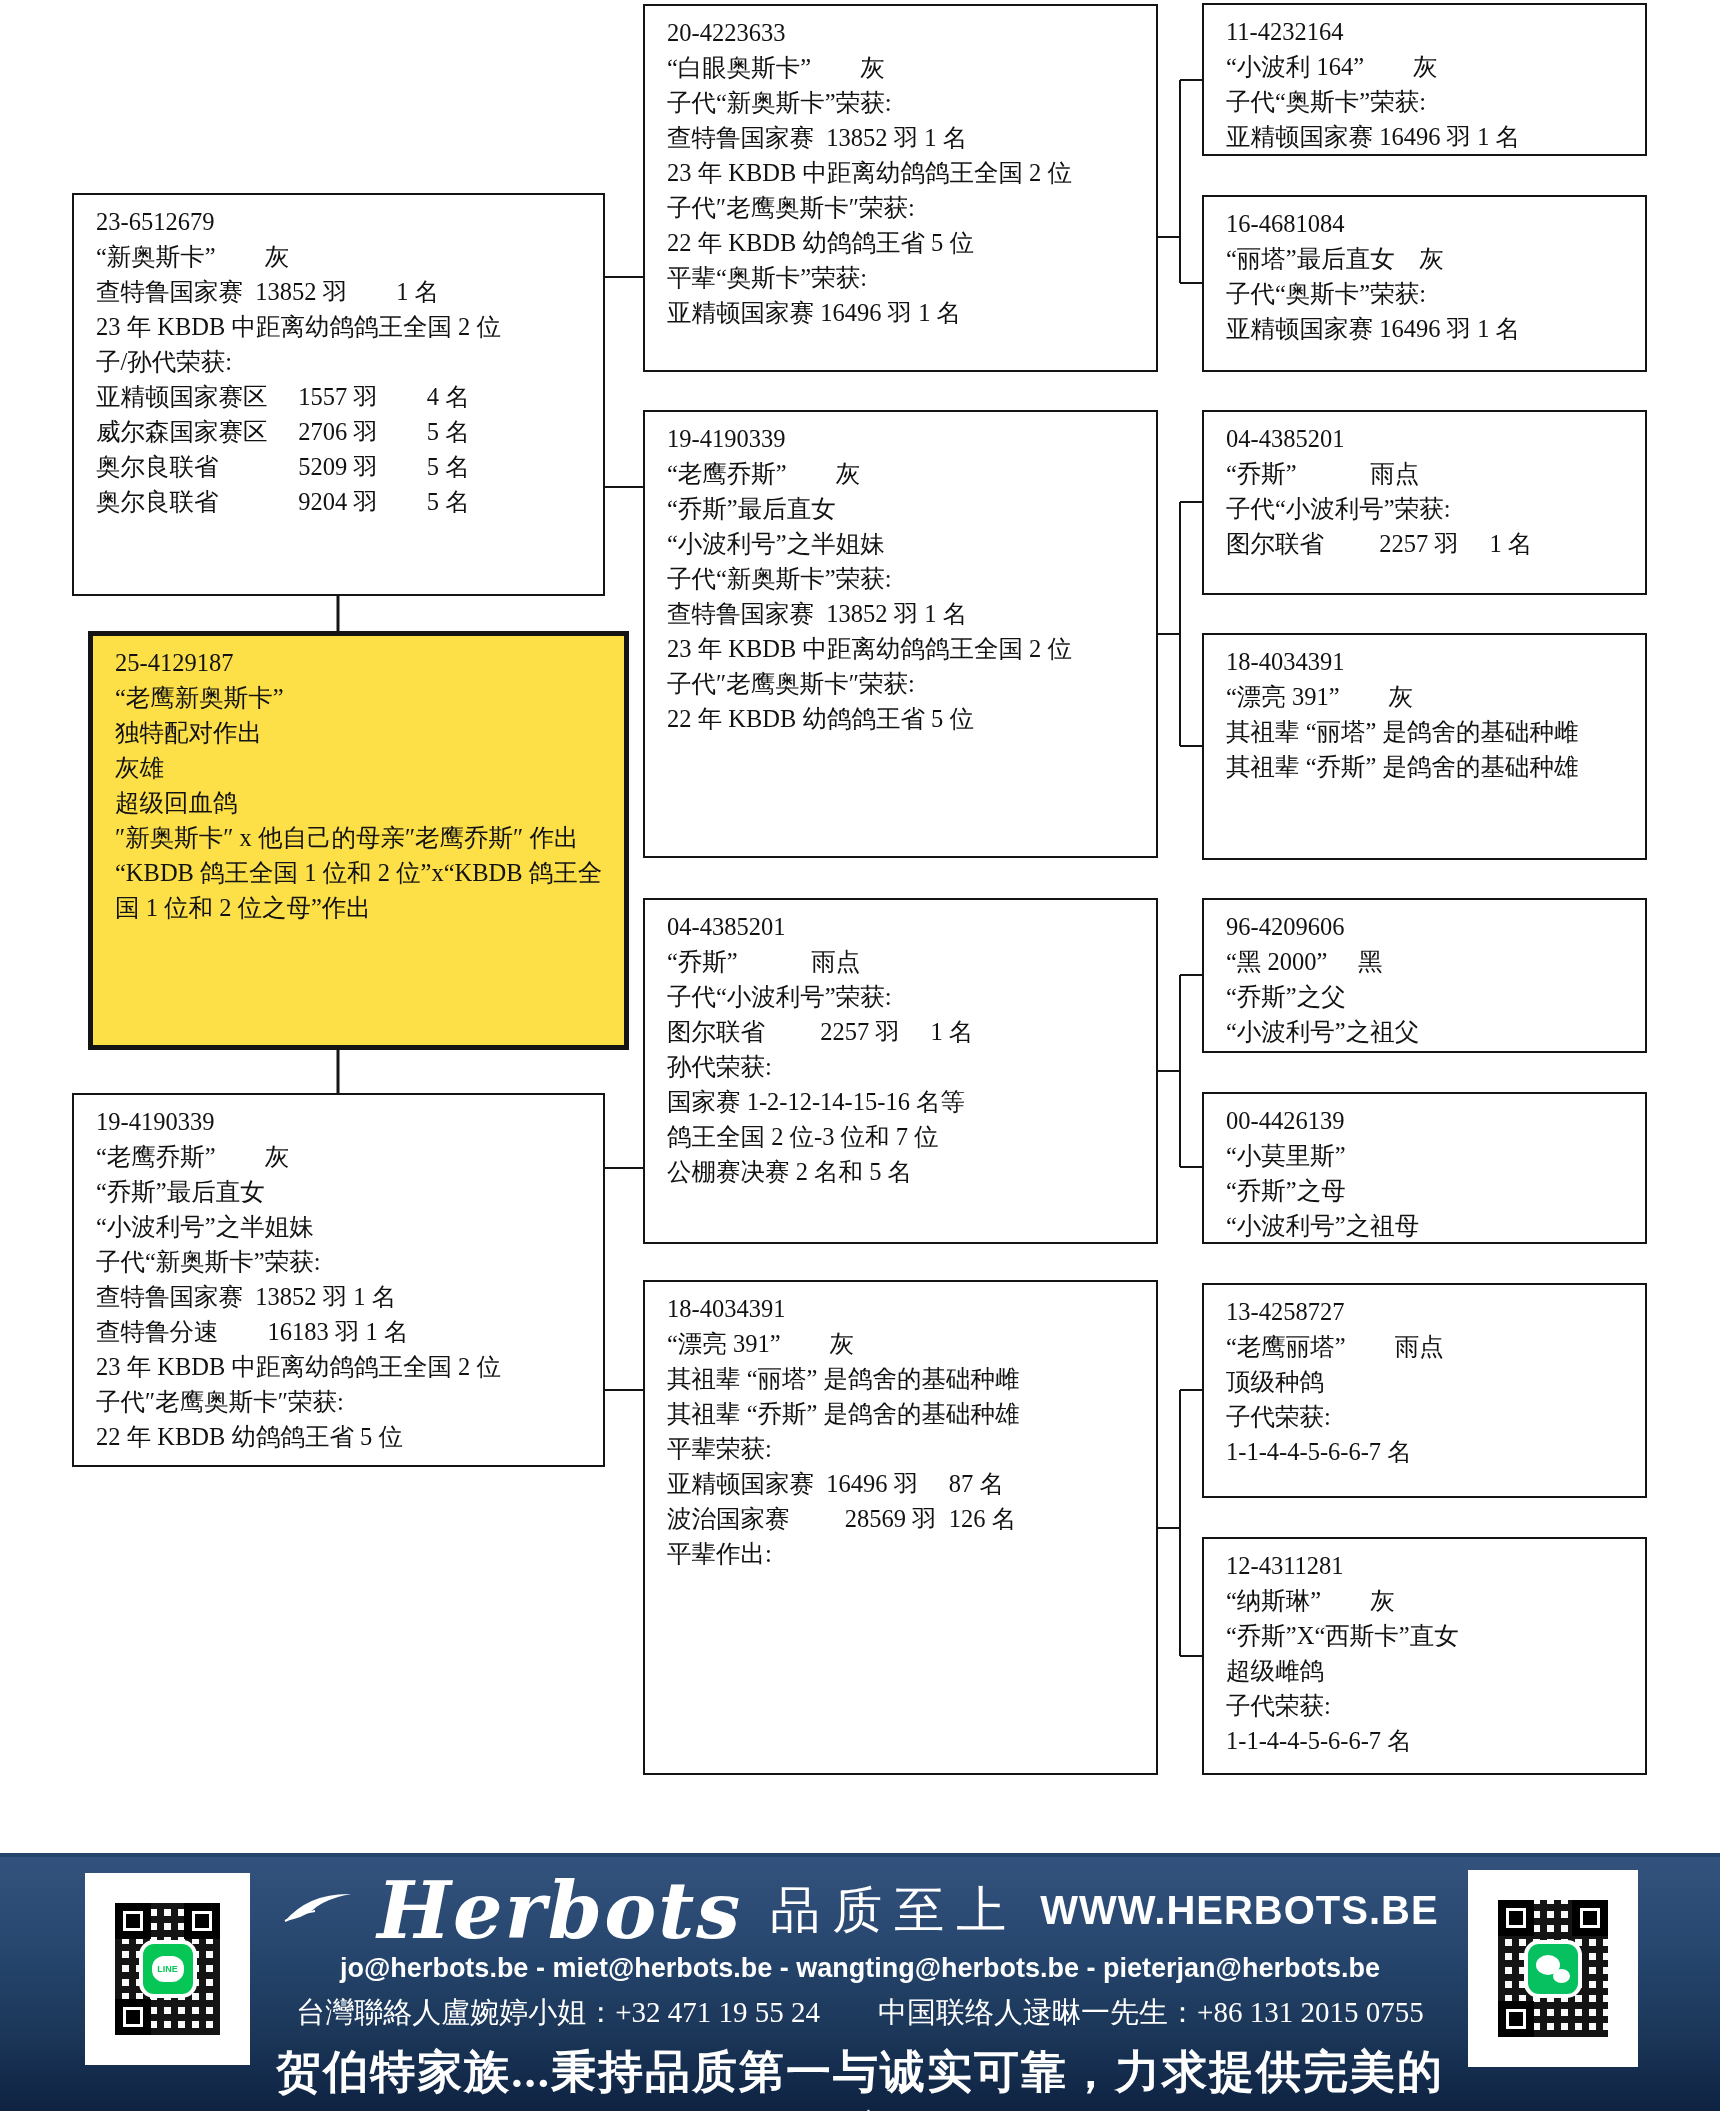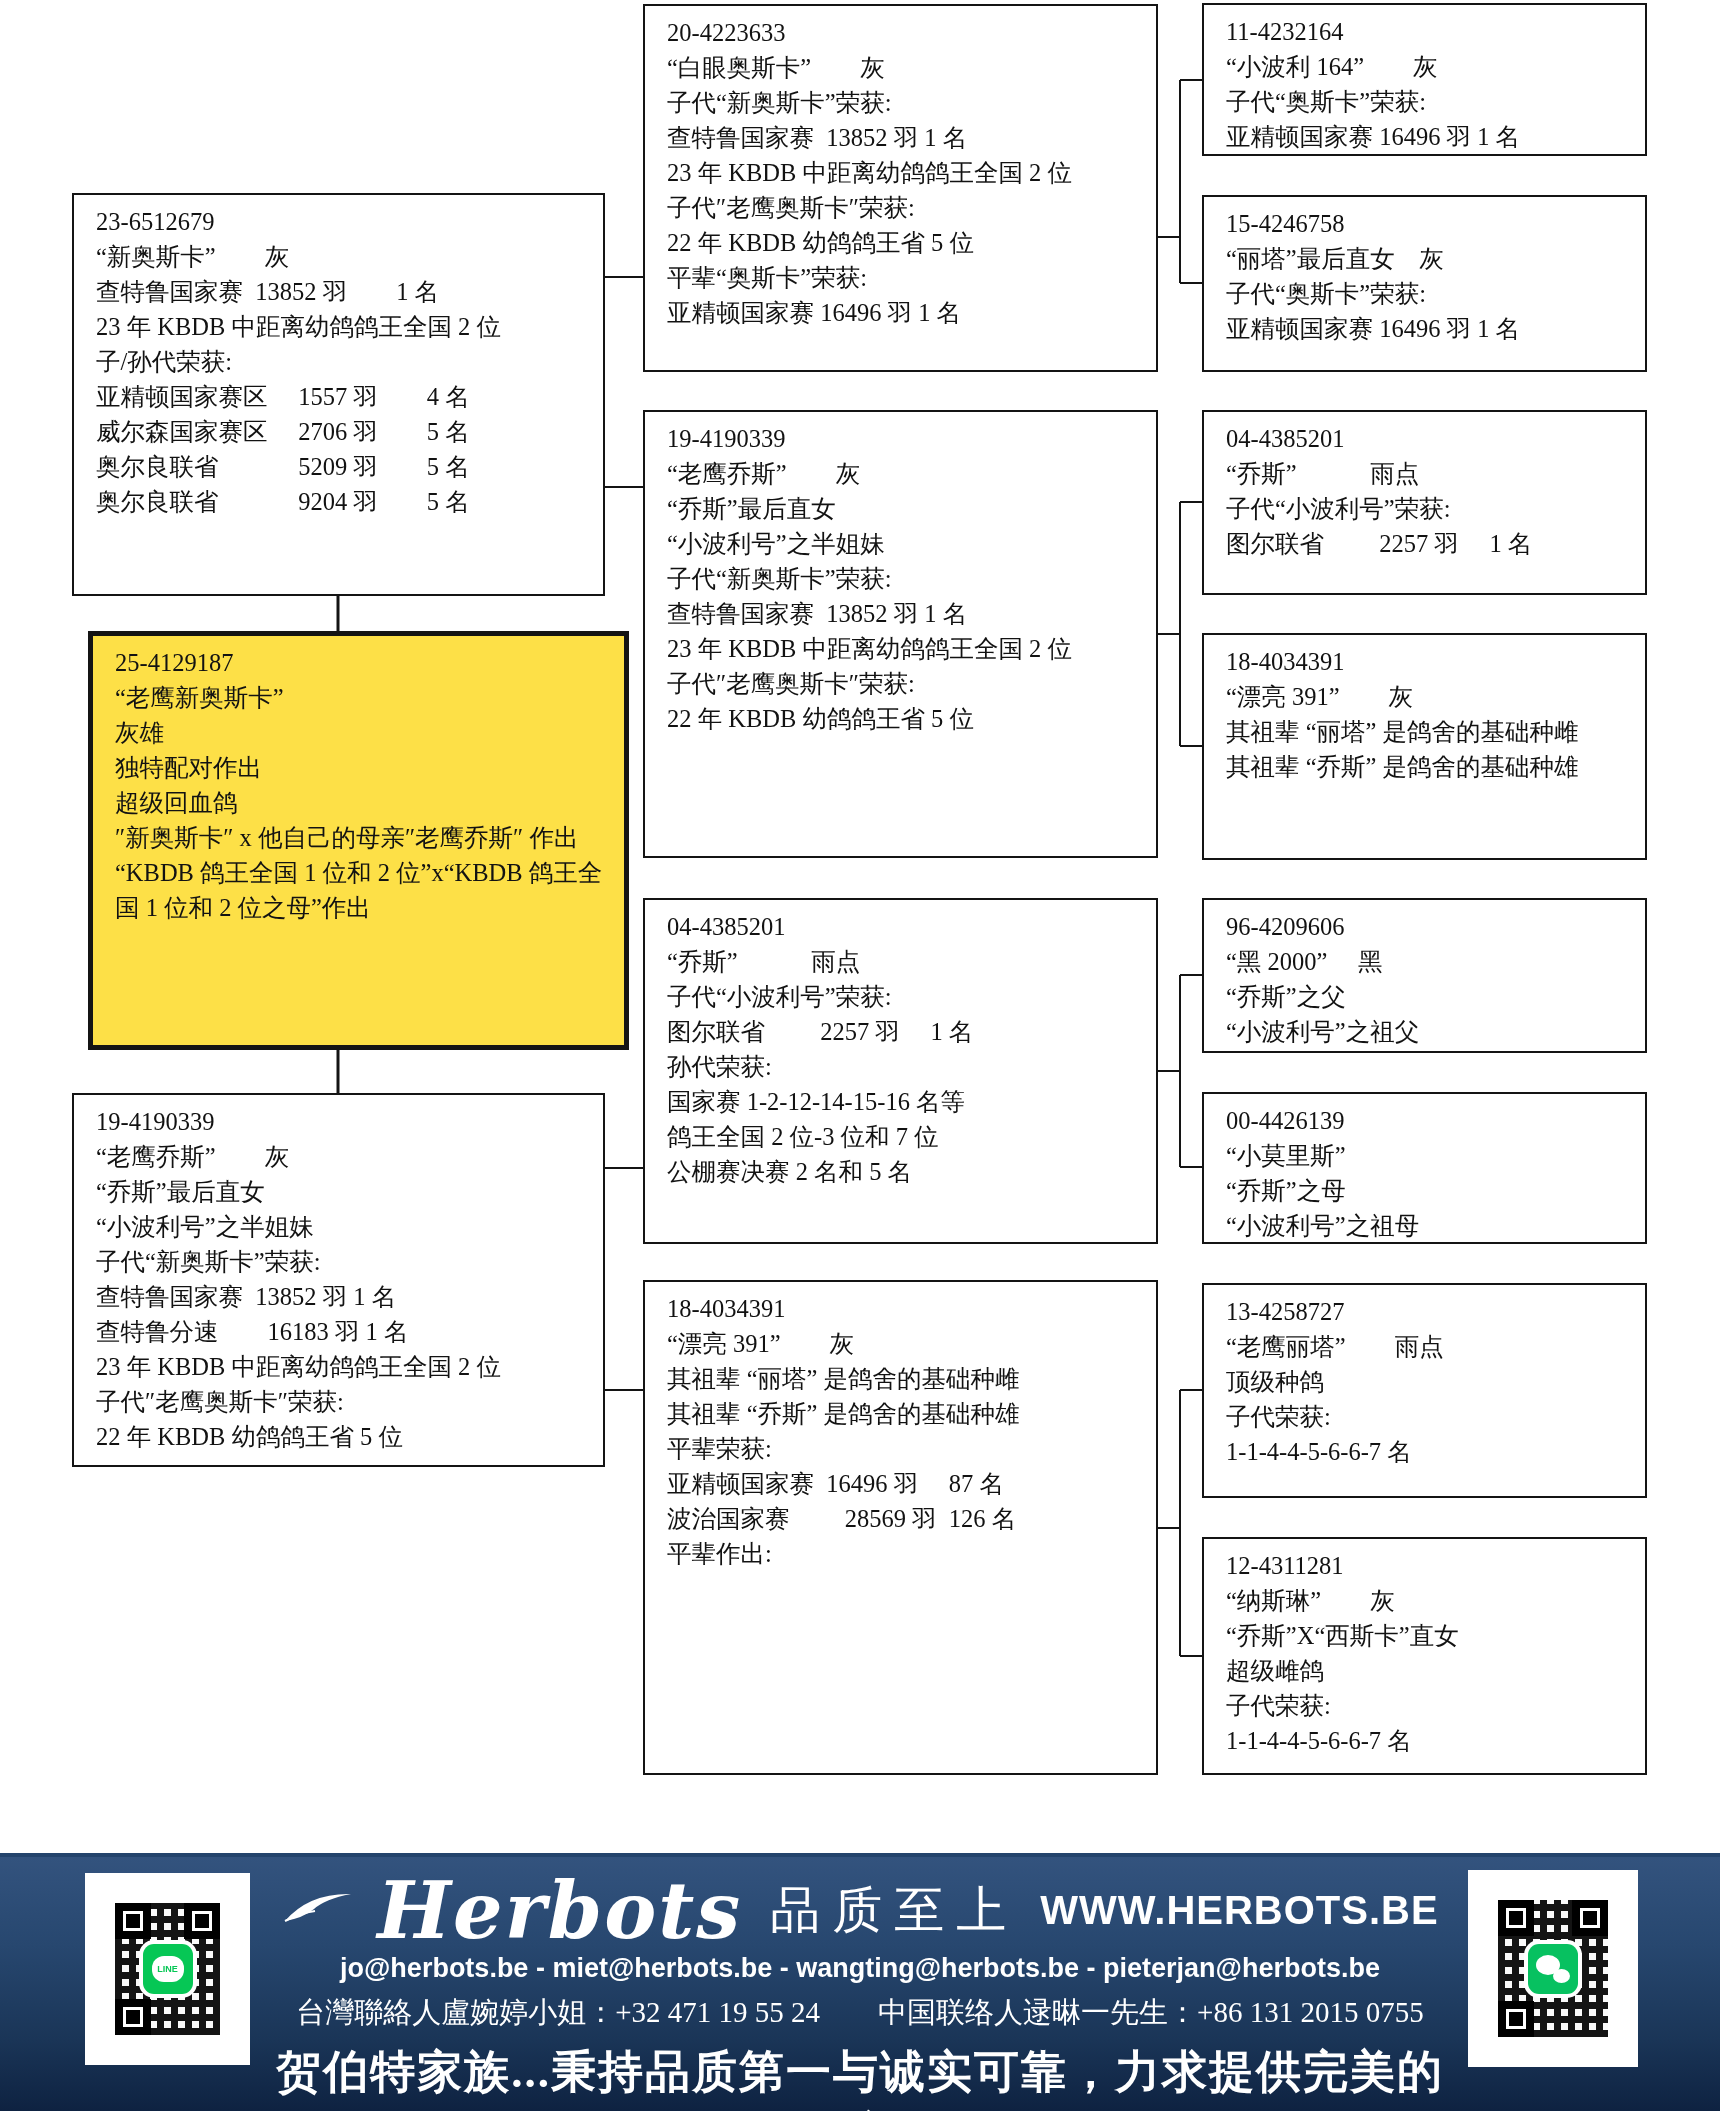--- a/index.html
+++ b/index.html
@@ -88,22 +88,22 @@
     <div class="bl">子/孙代荣获:</div>
     <div class="bl">亚精顿国家赛区　 1557 羽　　4 名</div>
     <div class="bl">威尔森国家赛区　 2706 羽　　5 名</div>
     <div class="bl">奥尔良联省　　　 5209 羽　　5 名</div>
     <div class="bl">奥尔良联省　　　 9204 羽　　5 名</div>
   </div>
 
 <div class="box hl" style="left:67px;top:631px;width:541px;height:419px;">
     <div class="bl">25-4129187</div>
     <div class="bl">“老鹰新奥斯卡”</div>
+    <div class="bl">独特配对作出</div>
     <div class="bl">灰雄</div>
-    <div class="bl">独特配对作出</div>
     <div class="bl">超级回血鸽</div>
     <div class="bl">″新奥斯卡″ x 他自己的母亲″老鹰乔斯″ 作出</div>
     <div class="bl">“KBDB 鸽王全国 1 位和 2 位”x“KBDB 鸽王全国 1 位和 2 位之母”作出</div>
   </div>
 
 <div class="box" style="left:72px;top:1093px;width:533px;height:374px;">
     <div class="bl">19-4190339</div>
     <div class="bl">“老鹰乔斯”　　灰</div>
     <div class="bl">“乔斯”最后直女</div>
     <div class="bl">“小波利号”之半姐妹</div>
@@ -162,21 +162,21 @@
   </div>
 
 <div class="box" style="left:1202px;top:3px;width:445px;height:153px;">
     <div class="bl">11-4232164</div>
     <div class="bl">“小波利 164”　　灰</div>
     <div class="bl">子代“奥斯卡”荣获:</div>
     <div class="bl">亚精顿国家赛 16496 羽 1 名</div>
   </div>
 
 <div class="box" style="left:1202px;top:195px;width:445px;height:177px;">
-    <div class="bl">15-4246758</div>
+    <div class="bl">16-4681084</div>
     <div class="bl">“丽塔”最后直女　灰</div>
     <div class="bl">子代“奥斯卡”荣获:</div>
     <div class="bl">亚精顿国家赛 16496 羽 1 名</div>
   </div>
 
 <div class="box" style="left:1202px;top:410px;width:445px;height:185px;">
     <div class="bl">04-4385201</div>
     <div class="bl">“乔斯”　　　雨点</div>
     <div class="bl">子代“小波利号”荣获:</div>
     <div class="bl">图尔联省　　 2257 羽　 1 名</div>

